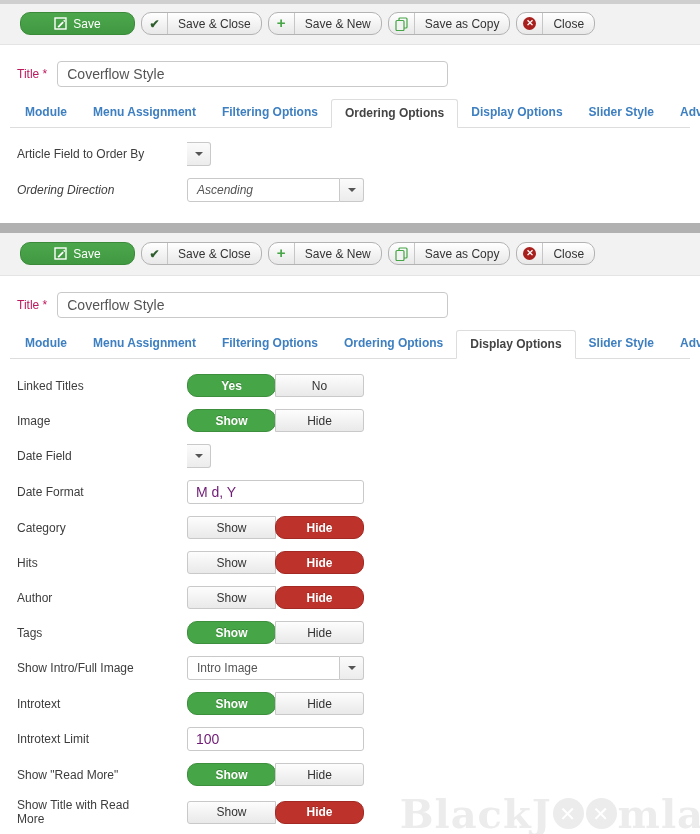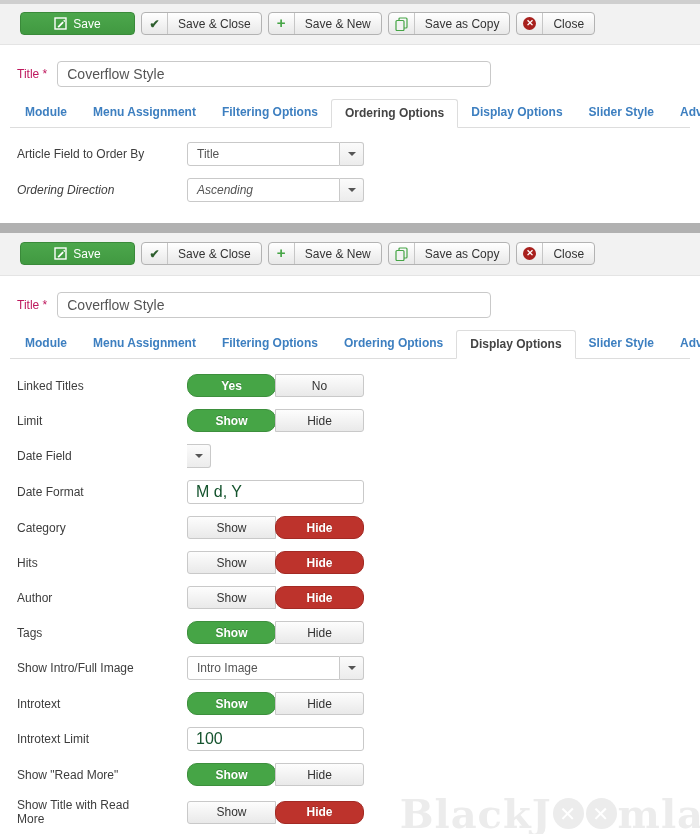--- a/index.html
+++ b/index.html
@@ -7,34 +7,34 @@
   body {
     height:834px; background:#fff; position:relative; overflow:hidden;
     font-family:"Liberation Sans", sans-serif; font-size:12px; color:#333;
   }
   .topbar { height:4px; background:#cfcfcf; }
   .divider { height:10px; background:#b1b1b1; }
 
   
   .toolbar-strip { background:#f2f2f2; border-bottom:1px solid #e4e4e4; padding:8px 0 9px 20px; display:flex; gap:6px; align-items:center; }
   .toolbar-strip.second { padding:9px 0 10px 20px; }
-  .btn { display:inline-flex; align-items:center; height:23px; border:1px solid #b3b3b3; border-radius:4px;
+  .btn { display:inline-flex; align-items:center; height:23px; border:1px solid #b3b3b3; border-radius:10px;
          background:linear-gradient(#ffffff,#e8e8e8); cursor:pointer; font-family:inherit; font-size:12px; color:#333; padding:0; }
   .btn-save { width:115px; justify-content:center; background:linear-gradient(#4ca74c,#419941); border-color:#3a8a3a; color:#fff; gap:6px; }
   .btn .ic { display:flex; align-items:center; justify-content:center; width:26px; align-self:stretch; border-right:1px solid #c6c6c6; }
   .btn .lbl { padding:0 10px; white-space:nowrap; }
   .check-glyph { color:#2e5e2e; font-size:12px; font-weight:bold; }
   .plus-glyph { color:#46a546; font-size:15px; font-weight:bold; line-height:1; margin-top:-2px; }
   .close-glyph { width:13px; height:13px; border-radius:50%; background:#a8201d; color:#fff; font-size:9px; font-weight:bold;
                  display:flex; align-items:center; justify-content:center; line-height:1; }
 
   
   .title-row { margin:16px 0 0 17px; display:flex; align-items:center; }
   .title-row .tlabel { color:#be185d; margin-right:10px; white-space:nowrap; }
-  .title-input { width:434px; height:26px; border:1px solid #c9c9c9; border-radius:4px; padding:0 9px;
+  .title-input { width:391px; height:26px; border:1px solid #c9c9c9; border-radius:4px; padding:0 9px;
                  font-family:inherit; font-size:14px; color:#555; background:#fff; }
 
   
   .tabs { list-style:none; display:flex; margin:12px 10px 0 10px; border-bottom:1px solid #ddd; padding-left:2px; }
   .tabs li { padding:6px 13px 7px 13px; color:#3d7fc0; cursor:pointer; position:relative; margin-bottom:-1px; white-space:nowrap;font-weight:bold; }
   .tabs li.active { background:#fff; border:1px solid #ddd; border-bottom-color:#fff; border-radius:3px 3px 0 0; color:#444; }
 
   
   .form { padding:15px 0 0 17px; }
   .form.first { padding-top:14px; }
@@ -51,21 +51,21 @@
   .seg.on.red { background:#bd332c; border-color:#a32a24; }
 
   .select { display:flex; width:177px; height:24px; cursor:pointer; }
   .select .sel-value { flex:1; border:1px solid #c9c9c9; border-radius:3px 0 0 3px; background:#fff; color:#555;
                        display:flex; align-items:center; padding-left:9px; }
   .select .sel-btn { width:24px; border:1px solid #c9c9c9; border-left:none; border-radius:0 3px 3px 0;
                      background:linear-gradient(#fbfbfb,#ececec); display:flex; align-items:center; justify-content:center; }
   .caret { width:0; height:0; border-left:4px solid transparent; border-right:4px solid transparent; border-top:4px solid #555; }
 
   .text-input { width:177px; height:24px; border:1px solid #c9c9c9; border-radius:3px; padding:0 8px;
-                font-family:inherit; font-size:16px; color:#14532d; background:#fff; }
+                font-family:inherit; font-size:14px; color:#701a75; background:#fff; }
 
   
   .watermark { position:absolute; right:-4px; bottom:-3px; font-family:"DejaVu Serif", serif; font-weight:bold;
                font-size:40px; color:#ececec; white-space:nowrap; letter-spacing:1px; display:flex; align-items:center; }
   .wm-o { width:31px; height:31px; border-radius:50%; background:#ececec; display:inline-flex; align-items:center;
           justify-content:center; color:#fff; font-size:20px; margin:0 1px; font-family:"DejaVu Sans", sans-serif; }
 </style>
 </head>
 <body>
 
@@ -124,21 +124,20 @@
     <li>Display Options</li>
     <li>Slider Style</li>
     <li>Advanced</li>
 
   </ul>
 
   <div class="form first" style="padding-bottom:21px;">
     <div class="frow">
       <label>Article Field to Order By</label>
       <div class="select">
-        <span class="sel-value">Title</span>
         <span class="sel-btn">
             <i class="caret"></i>
           </span>
       </div>
     </div>
     <div class="frow" style="margin-bottom:0;font-style:italic;">
       <label>Ordering Direction</label>
       <div class="select">
         <span class="sel-value">Ascending</span>
         <span class="sel-btn">
@@ -209,21 +208,21 @@
 
   <div class="form">
     <div class="frow">
       <label>Linked Titles</label>
       <div class="toggle">
         <button class="seg left on green">Yes</button>
         <button class="seg right">No</button>
       </div>
     </div>
     <div class="frow">
-      <label>Limit</label>
+      <label>Image</label>
       <div class="toggle">
         <button class="seg left on green">Show</button>
         <button class="seg right">Hide</button>
       </div>
     </div>
     <div class="frow">
       <label>Date Field</label>
       <div class="select">
         <span class="sel-btn">
             <i class="caret"></i>

